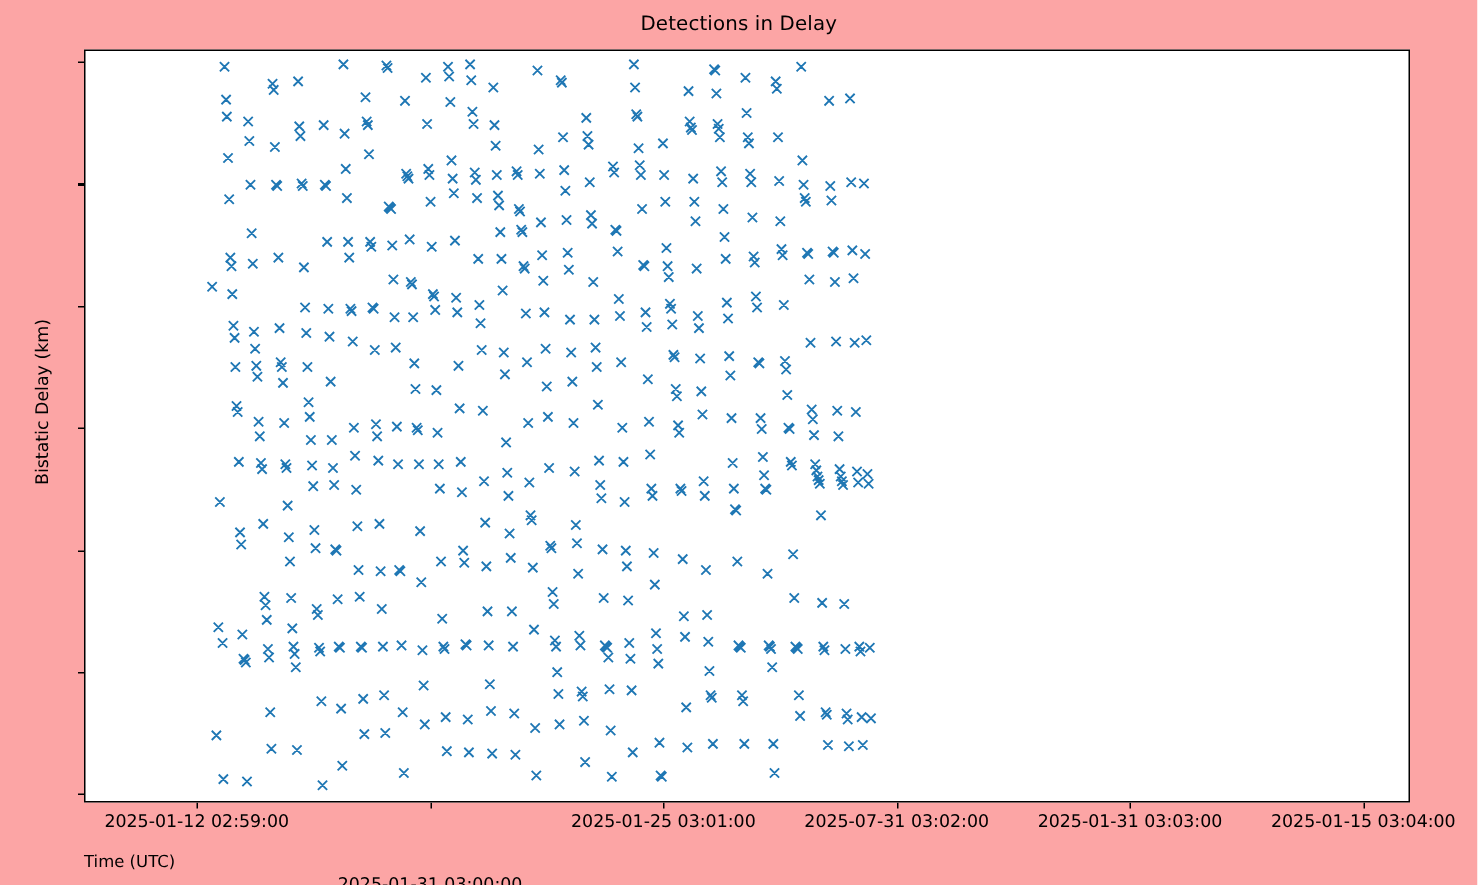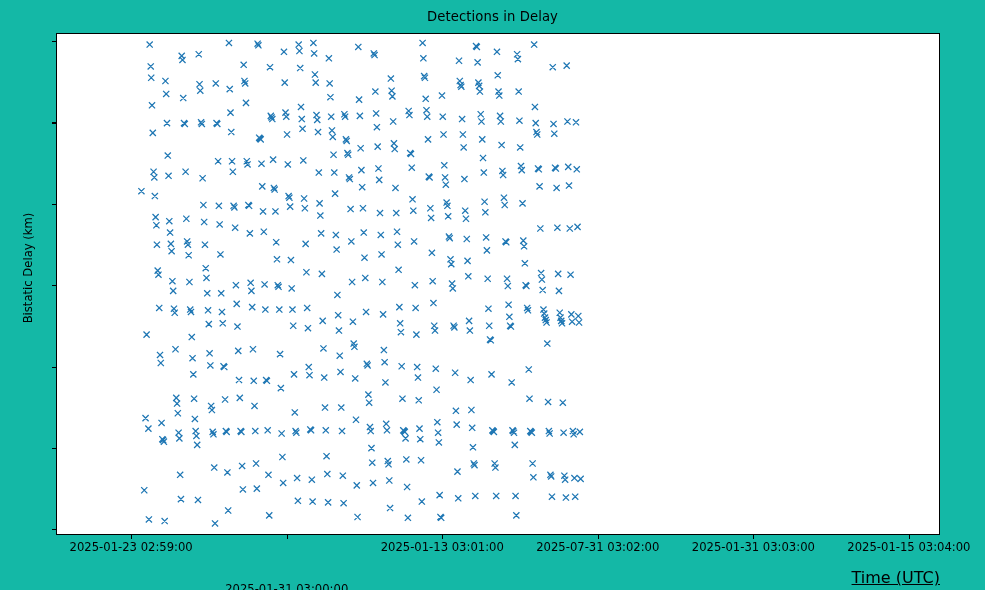--- a/index.html
+++ b/index.html
@@ -10,21 +10,21 @@
   body {
     width: 985px;
     height: 590px;
     font-family: "DejaVu Sans", sans-serif;
     overflow: hidden;
   }
   #figure {
     position: relative;
     width: 985px;
     height: 590px;
-    background: #14b8a6;
+    background: #fca5a5;
   }
   #chart-title {
     position: absolute;
     left: 0;
     top: 9px;
     width: 985px;
     text-align: center;
     font-size: 13.2px;
     color: #000000;
     letter-spacing: 0.1px;
@@ -56,24 +56,23 @@
     font-size: 11.6px;
     color: #000000;
     transform: rotate(-90deg);
     transform-origin: center center;
   }
   #x-axis-label {
     position: absolute;
     left: 56px;
     top: 568px;
     width: 884px;
-    text-align: right;
-    font-size: 16px;
+    text-align: left;
+    font-size: 11px;
     color: #000000;
-    text-decoration: underline;
   }
   .ytick-mark {
     position: absolute;
     left: 52px;
     width: 4px;
     height: 1.05px;
     background: #000000;
   }
   .xtick-label {
     position: absolute;
@@ -105,23 +104,23 @@
   <div id="ytick-marks">
       <div class="ytick-mark" style="top: 529.305px;"></div>
       <div class="ytick-mark" style="top: 447.943px;"></div>
       <div class="ytick-mark" style="top: 366.582px;"></div>
       <div class="ytick-mark" style="top: 285.22px;"></div>
       <div class="ytick-mark" style="top: 203.859px;"></div>
       <div class="ytick-mark" style="top: 122.498px;"></div>
       <div class="ytick-mark" style="top: 41.1361px;"></div>
     </div>
   <div id="xtick-labels">
-      <div class="xtick-label" style="left: 131.179px;">2025-01-23 02:59:00</div>
+      <div class="xtick-label" style="left: 131.179px;">2025-01-12 02:59:00</div>
       <div class="xtick-label" style="left: 286.721px; margin-top: 42px;">2025-01-31 03:00:00</div>
-      <div class="xtick-label" style="left: 442.264px;">2025-01-13 03:01:00</div>
+      <div class="xtick-label" style="left: 442.264px;">2025-01-25 03:01:00</div>
       <div class="xtick-label" style="left: 597.806px;">2025-07-31 03:02:00</div>
       <div class="xtick-label" style="left: 753.349px;">2025-01-31 03:03:00</div>
       <div class="xtick-label" style="left: 908.891px;">2025-01-15 03:04:00</div>
     </div>
   <div id="xtick-marks">
       <div class="xtick-mark" style="left: 131.179px;"></div>
       <div class="xtick-mark" style="left: 286.721px;"></div>
       <div class="xtick-mark" style="left: 442.264px;"></div>
       <div class="xtick-mark" style="left: 597.806px;"></div>
       <div class="xtick-mark" style="left: 753.349px;"></div>

